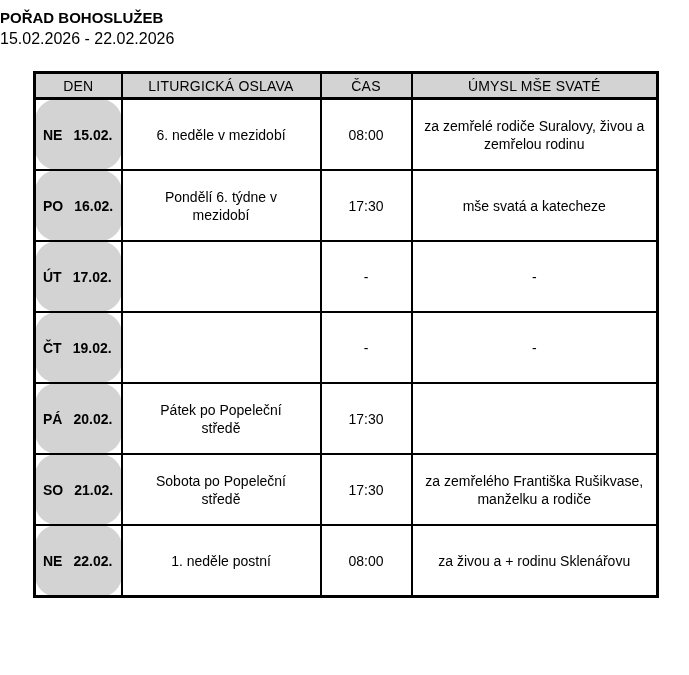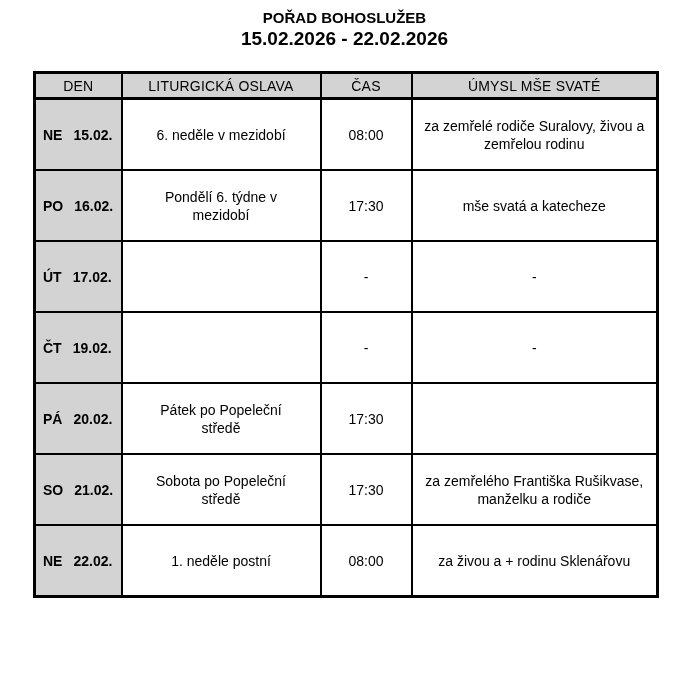--- a/index.html
+++ b/index.html
@@ -7,30 +7,29 @@
     padding: 0;
     background: #ffffff;
     width: 689px;
     height: 675px;
     font-family: "Liberation Sans", sans-serif;
     color: #000000;
     -webkit-font-smoothing: antialiased;
   }
   .titles {
     padding-top: 8px;
-    text-align: center;
   }
   .title-line {
     font-size: 15px;
     font-weight: bold;
     line-height: 20px;
   }
   .date-line {
-    font-size: 19px;
-    font-weight: bold;
+    font-size: 16px;
+    font-weight: normal;
     line-height: 22px;
   }
   table.schedule {
     border-collapse: collapse;
     table-layout: fixed;
     width: 623px;
     margin: 21px 0 0 33px;
     border: 3px solid #000;
   }
   col.c-day   { width: 87px; }
@@ -57,20 +56,21 @@
     font-size: 14px;
     text-align: center;
     vertical-align: middle;
     line-height: 18px;
   }
   td.day-cell {
     background: #d3d3d3;
     font-weight: bold;
     text-align: left;
     padding: 0 0 0 7px;
+    border-radius: 22px;
   }
   .day-inner {
     display: flex;
     gap: 11px;
     align-items: baseline;
   }
   td.celebration-cell { padding: 2px 29px; }
   td.time-cell        { padding: 2px 2px; border-radius: 11px; }
   td.intention-cell   { padding: 2px 6px; }
 </style>

